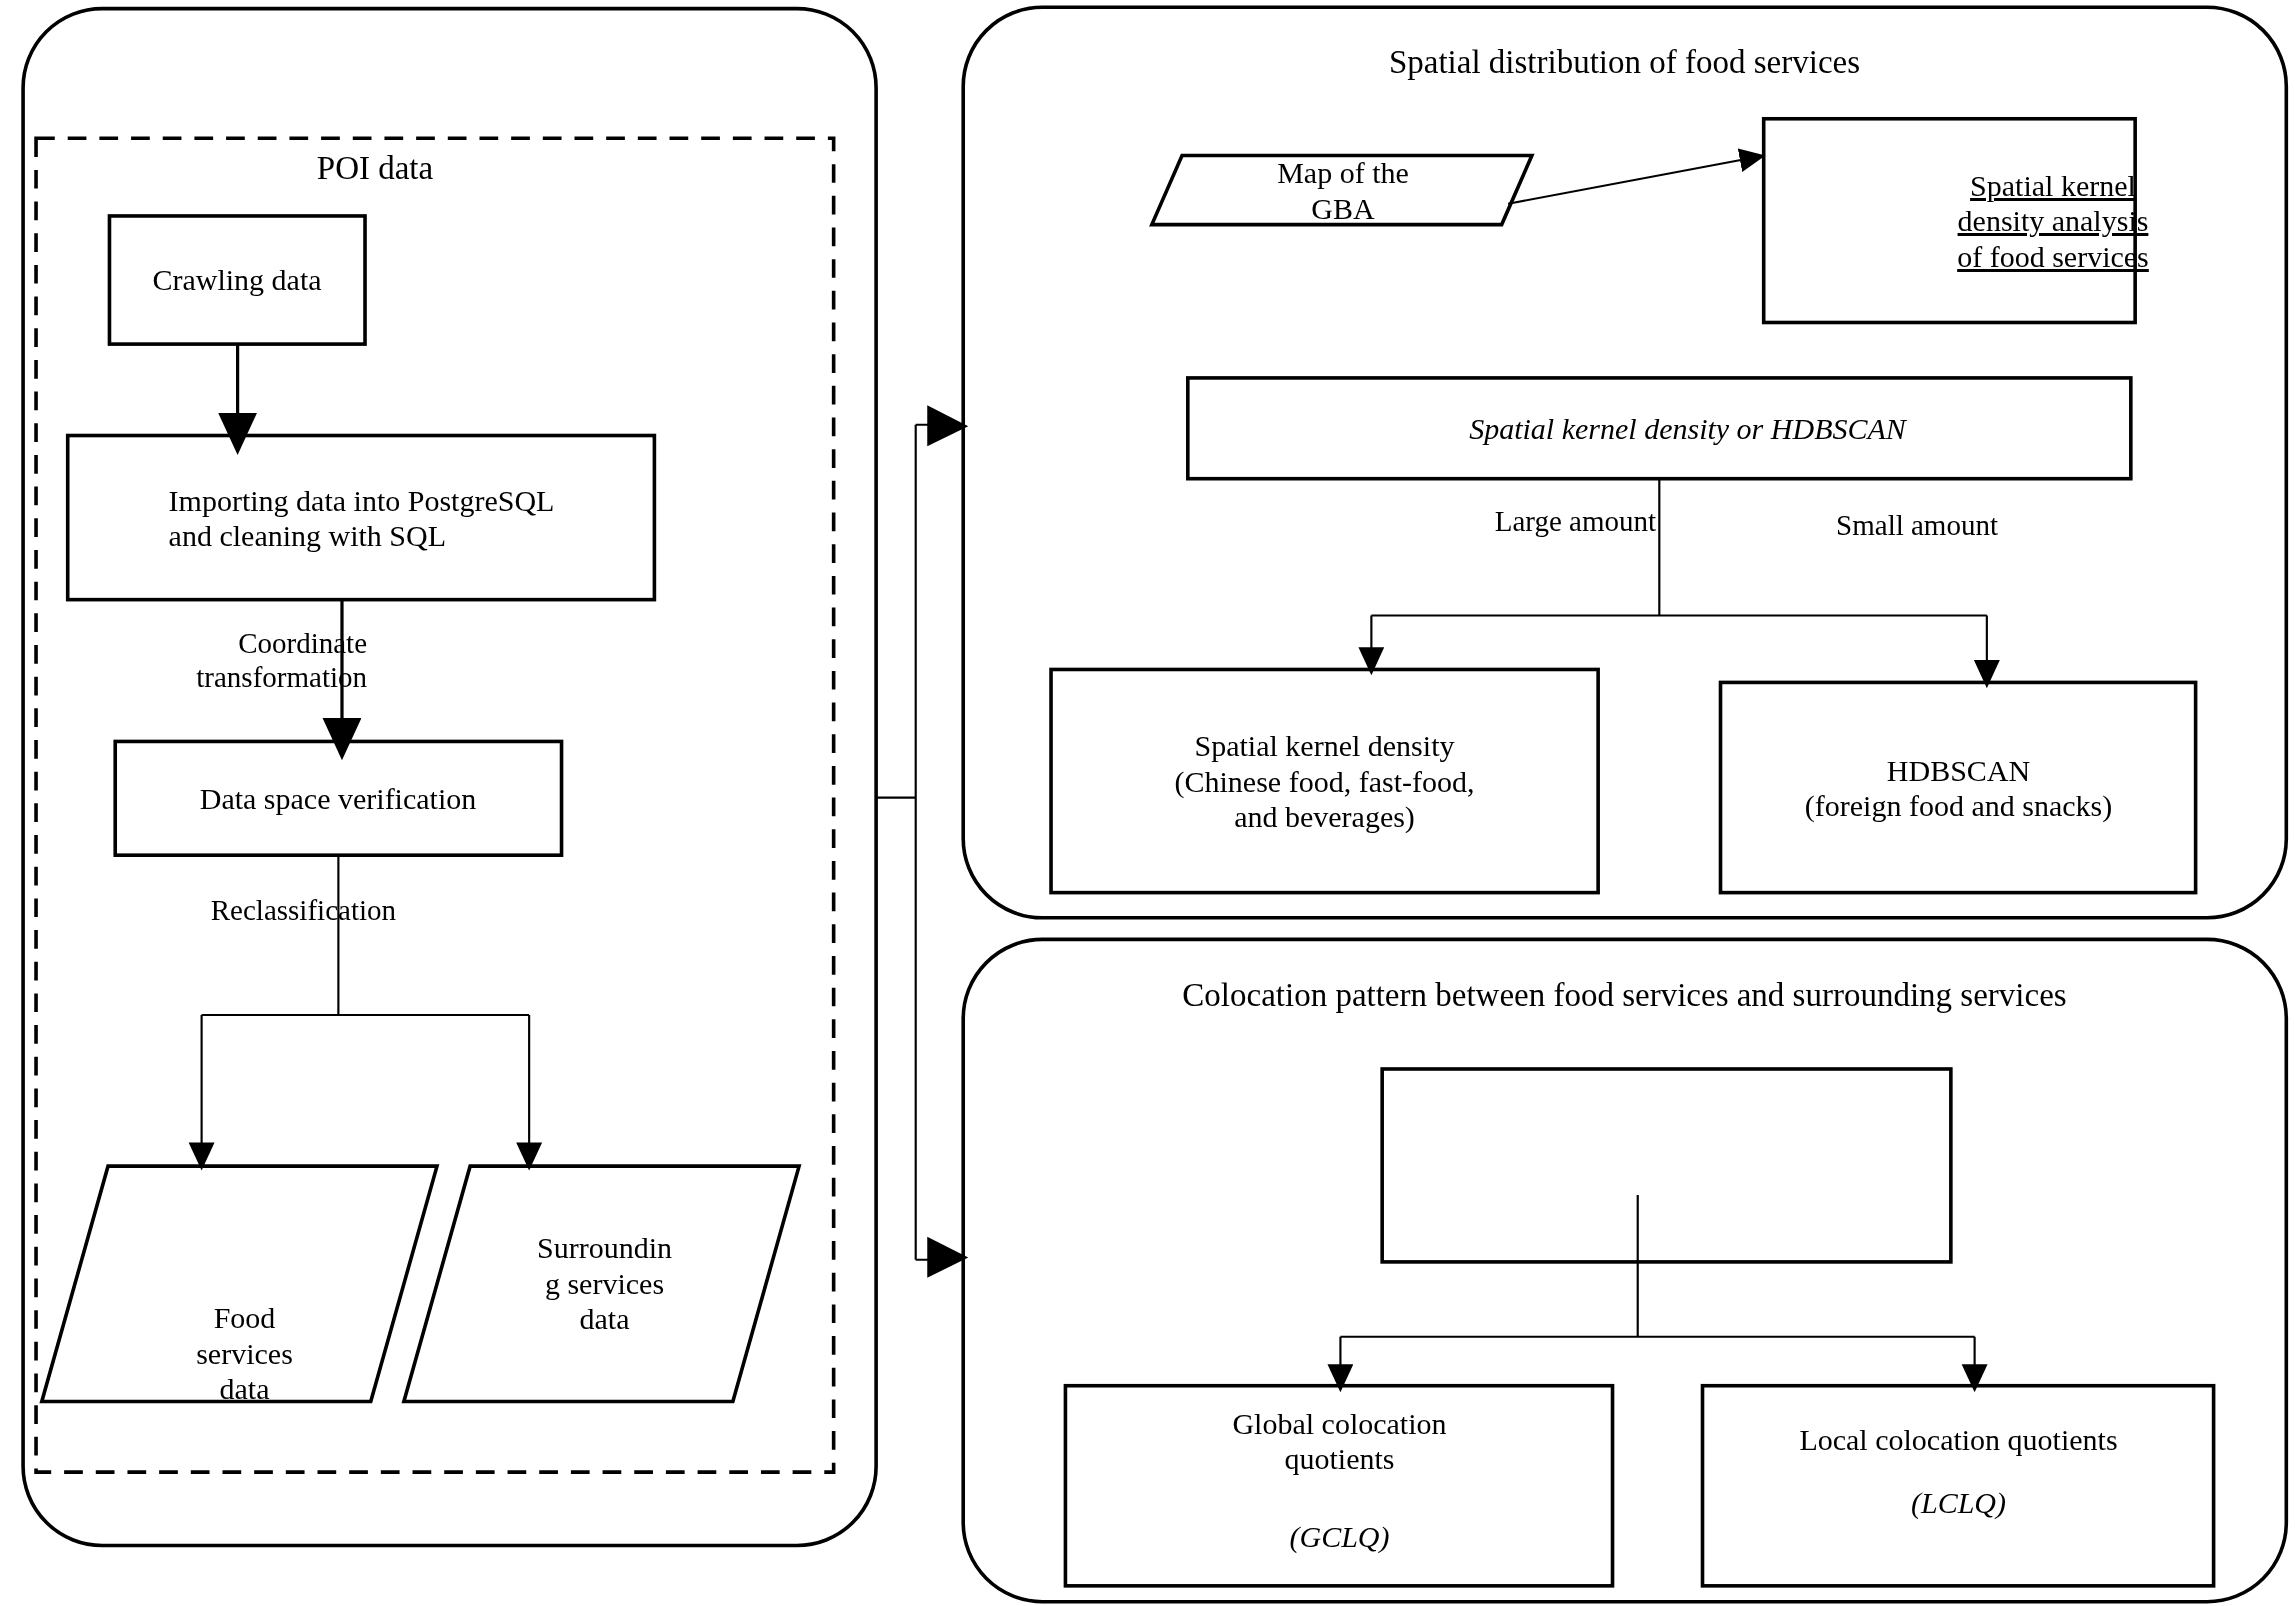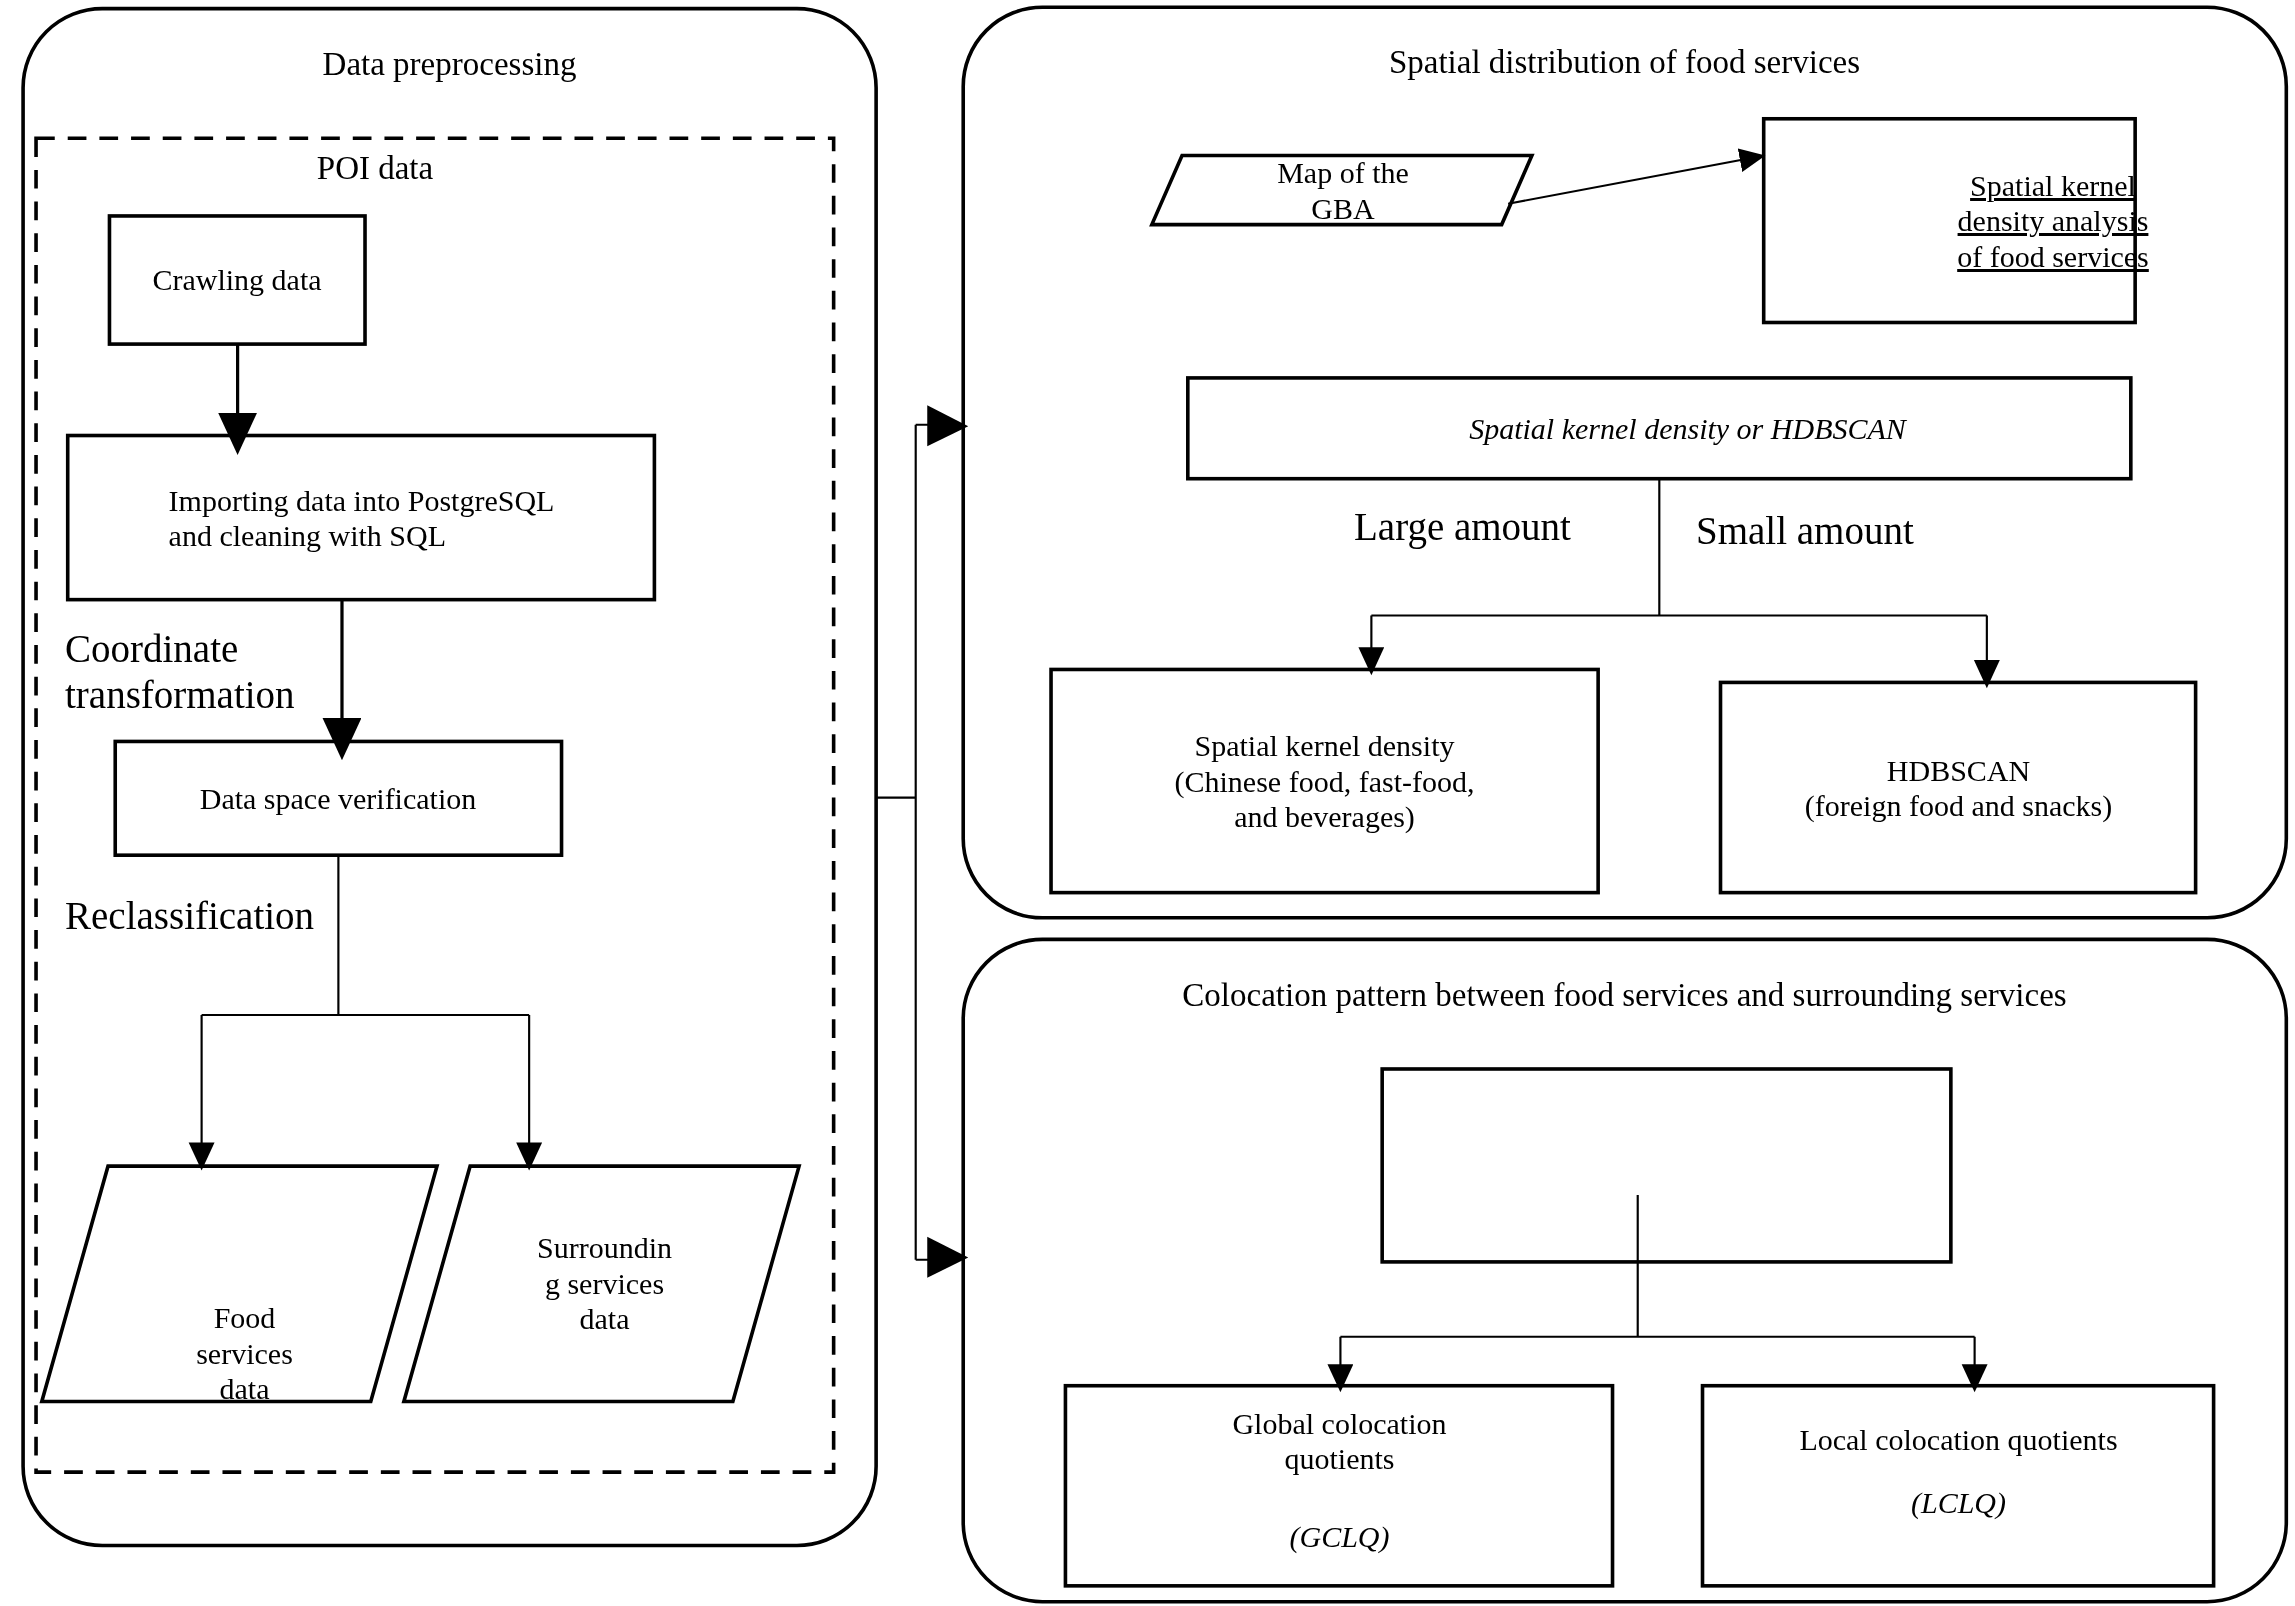--- a/index.html
+++ b/index.html
@@ -9,21 +9,21 @@
   .panel-rect{fill:none;stroke:#000;stroke-width:5;}
   .dashed-rect{fill:none;stroke:#000;stroke-width:5;stroke-dasharray:26 18;}
   .node-rect{fill:#fff;stroke:#000;stroke-width:5;}
   .node-para{fill:#fff;stroke:#000;stroke-width:5;}
   .conn{stroke:#000;stroke-width:4.5;fill:none;}
   .conn-thin{stroke:#000;stroke-width:3;fill:none;}
   .arrowhead{fill:#000;}
   .lbl{position:absolute;color:#000;line-height:1.18;white-space:pre-line;}
   .panel-title{font-size:33px;text-align:center;}
   .node-text{font-size:30px;text-align:center;}
-  .edge-label{font-size:39px;text-align:left;}
+  .edge-label{font-size:29px;text-align:right;}
   .ital{font-style:italic;}
   .ctr{display:flex;align-items:center;justify-content:center;}
 </style>
 </head>
 <body>
 
 <div id="stage">
 
   <svg viewBox="0 0 3188 2231" xmlns="http://www.w3.org/2000/svg">
     <defs>
@@ -69,21 +69,20 @@
 
     <rect class="node-rect" x="1920" y="1485" width="790" height="268"></rect>
     <rect class="node-rect" x="1480" y="1925" width="760" height="278"></rect>
     <rect class="node-rect" x="2365" y="1925" width="710" height="278"></rect>
 
     <path class="conn-thin" d="M2275,1753 L2275,1950 M1862,1950 L2743,1950" transform="translate(0,-93)"></path>
     <line class="conn-thin" x1="1862" y1="1857" x2="1862" y2="1898" marker-end="url(#ah)"></line>
     <line class="conn-thin" x1="2743" y1="1857" x2="2743" y2="1898" marker-end="url(#ah)"></line>
   </svg>
 
-  <div class="lbl panel-title" style="left:23px;top:45px;width:853px;">Data preprocessing</div>
   <div class="lbl panel-title" style="left:36px;top:149px;width:678px;">POI data</div>
   <div class="lbl panel-title" style="left:963px;top:43px;width:1323px;">Spatial distribution of food services</div>
   <div class="lbl panel-title" style="left:963px;top:976px;width:1323px;">Colocation pattern between food services and surrounding services</div>
 
   <div class="lbl node-text ctr" style="left:109px;top:216px;width:256px;height:128px;">Crawling data</div>
   <div class="lbl node-text ctr" style="left:68px;top:436px;width:587px;height:164px;text-align:left;">Importing data into PostgreSQL
 and cleaning with SQL</div>
   <div class="lbl node-text ctr" style="left:115px;top:742px;width:446px;height:114px;">Data space verification</div>
   <div class="lbl node-text ctr" style="left:79px;top:1236px;width:331px;height:235px;">Food
 services

